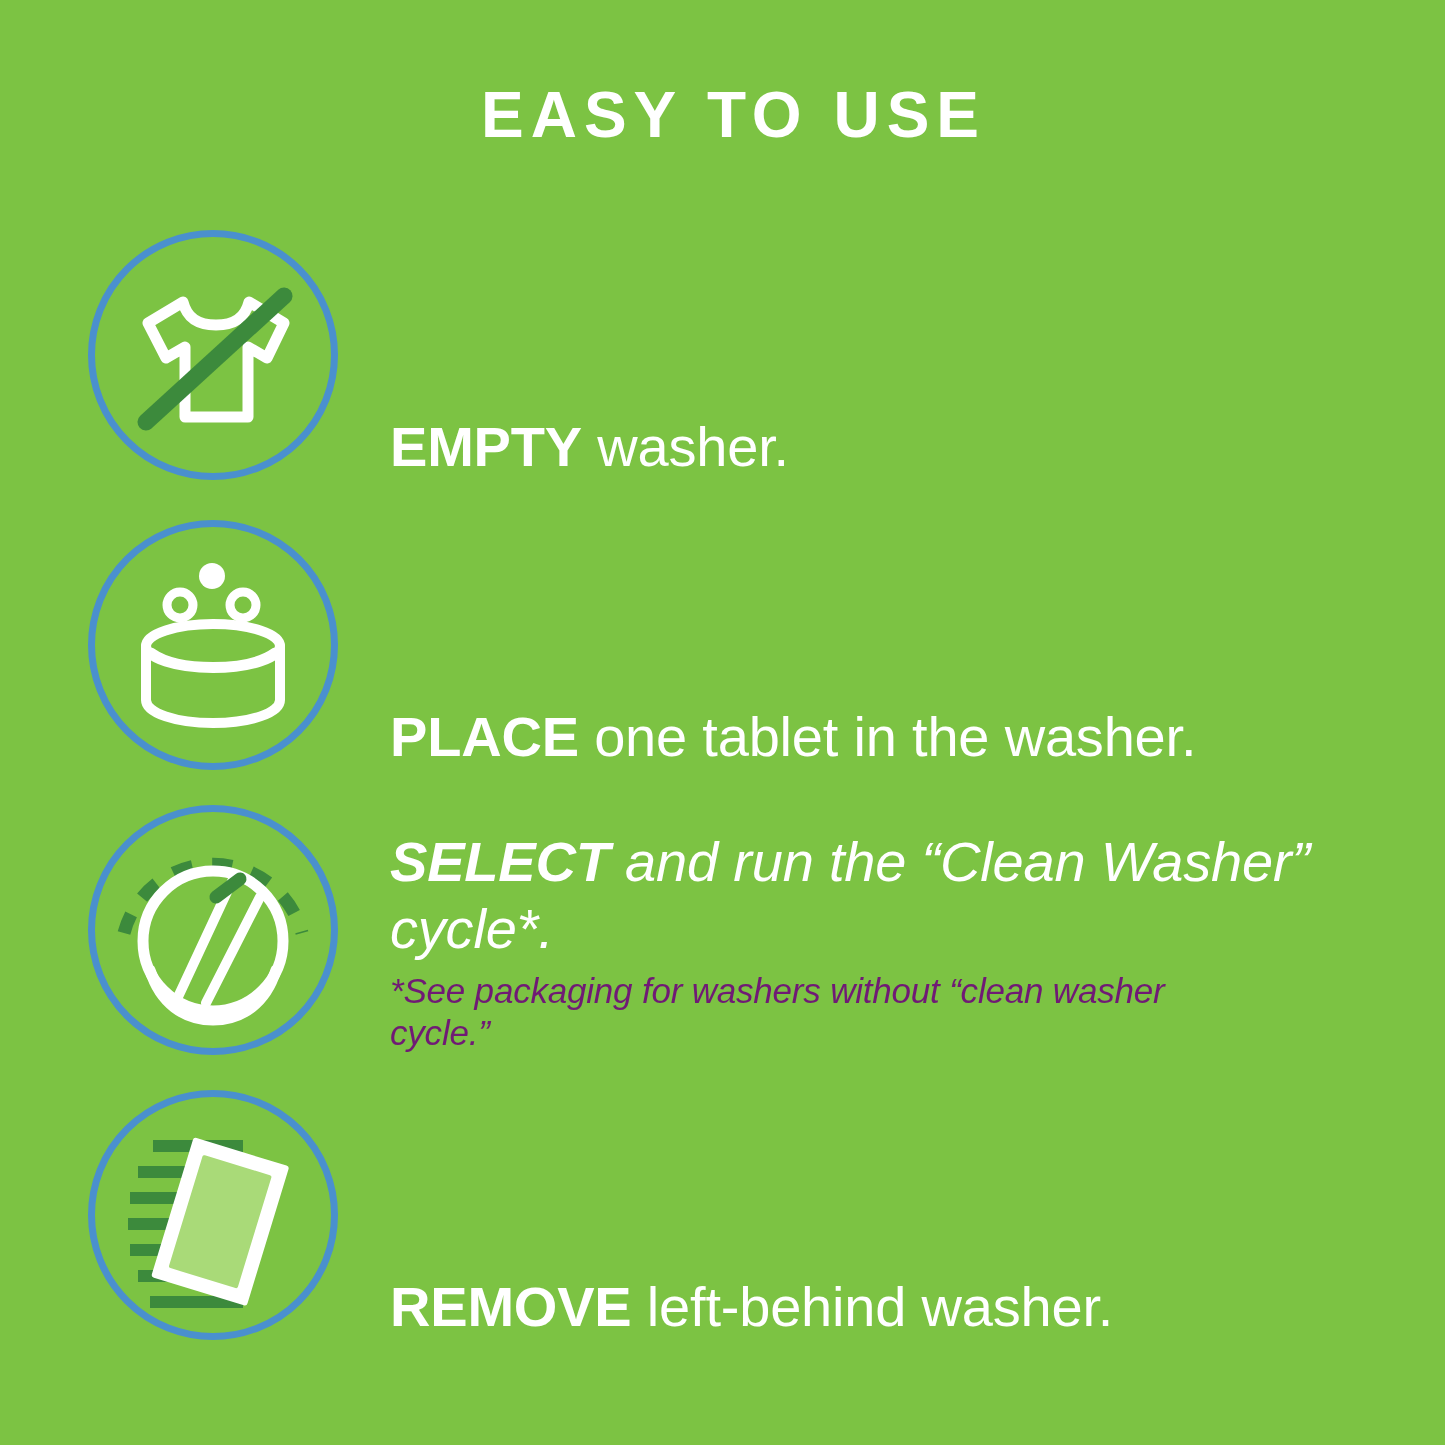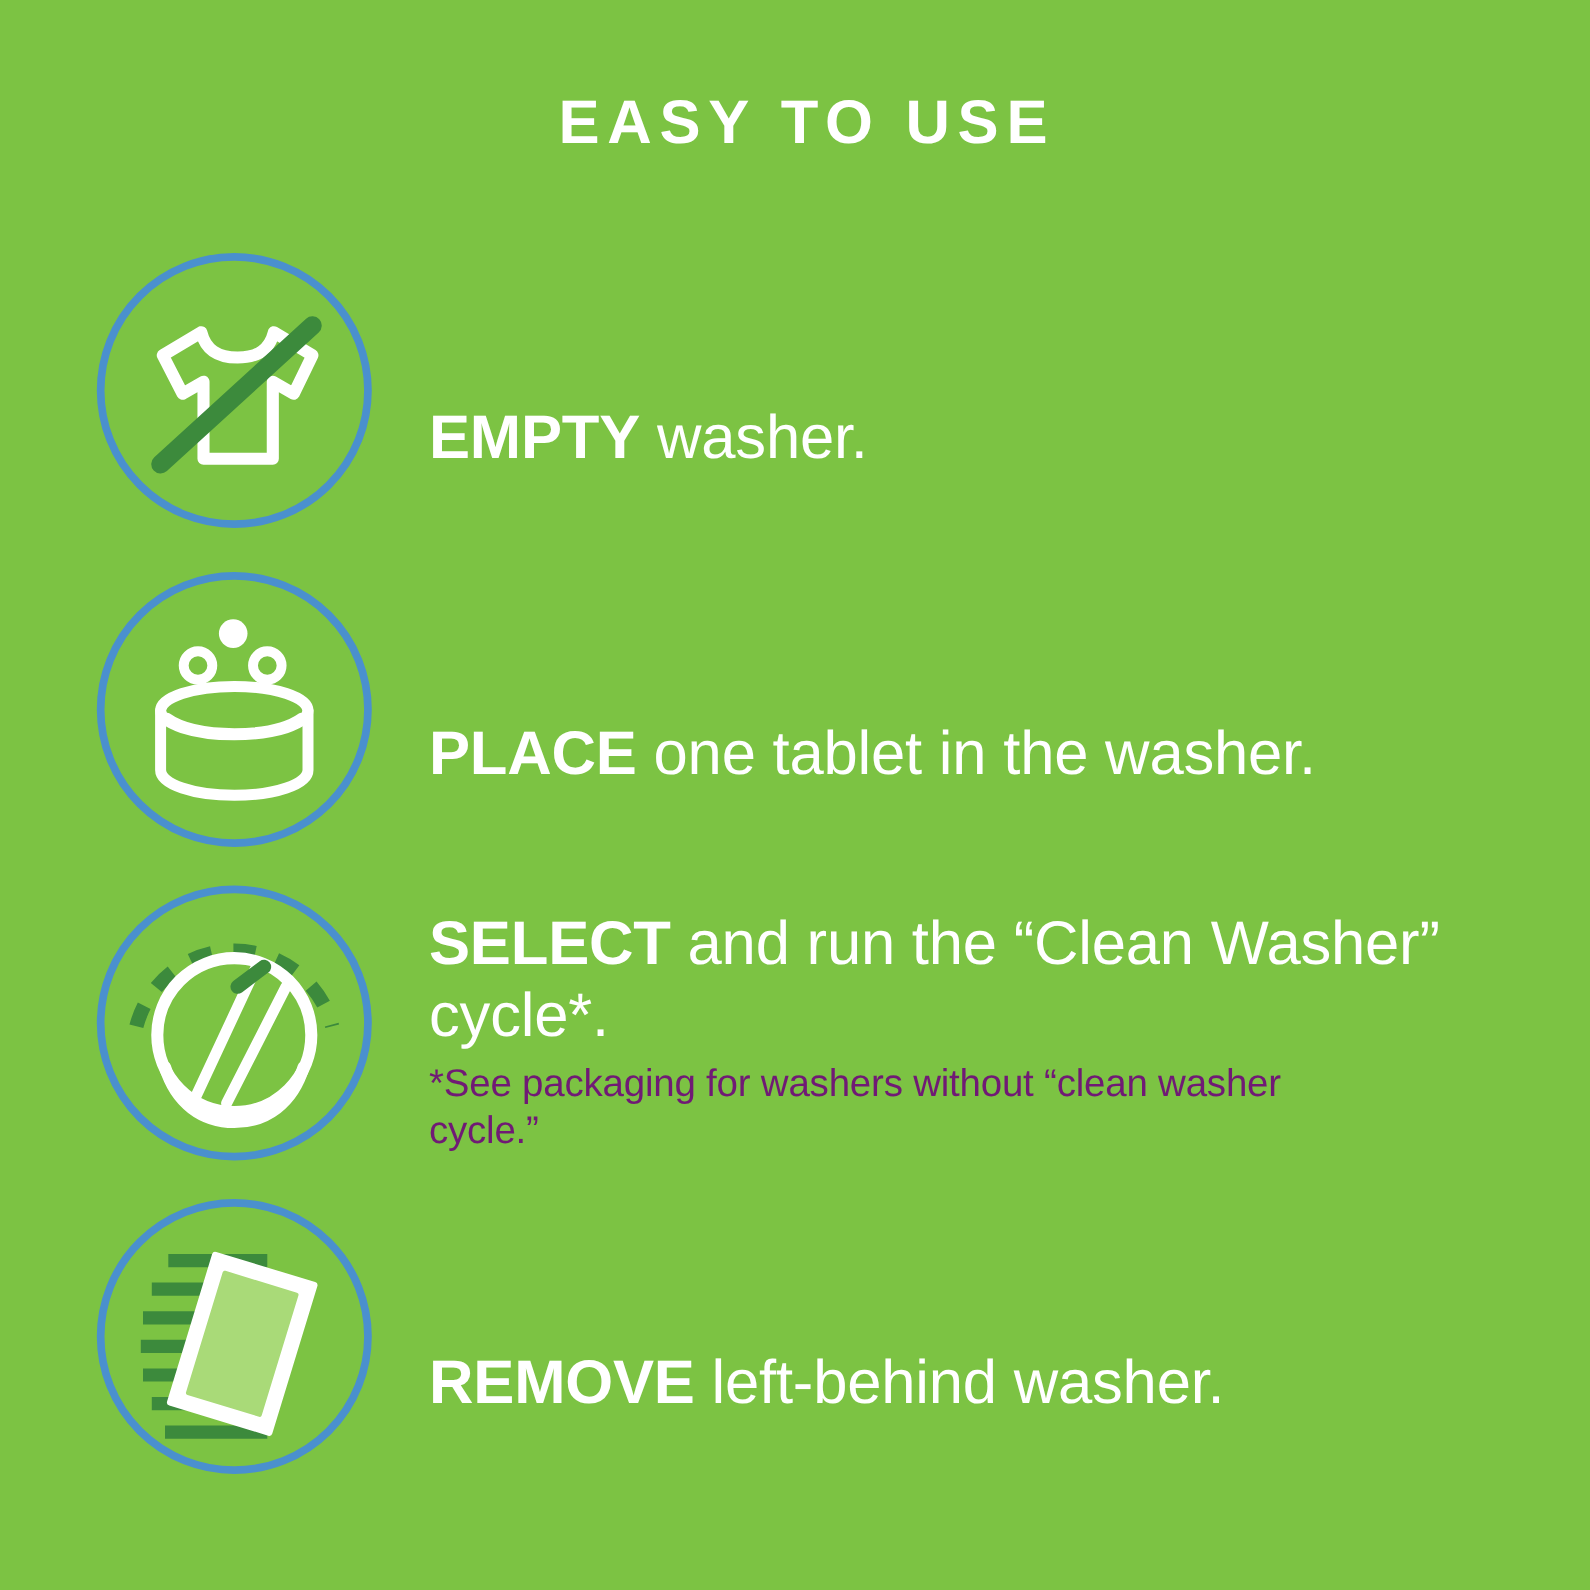--- a/index.html
+++ b/index.html
@@ -20,35 +20,35 @@
   }
 
   
   #title {
     position: absolute;
     left: 0;
     top: 82px;
     width: 1445px;
     text-align: center;
     color: #ffffff;
-    font-size: 56px;
+    font-size: 64px;
     font-weight: bold;
     letter-spacing: 7px;
     line-height: 1.05;
     white-space: nowrap;
     padding-left: 22px;
   }
 
   
   .step {
     position: absolute;
     left: 0;
     width: 1403px;
     display: flex;
-    align-items: center;
+    align-items: flex-end;
   }
   #step-1 { top: 230px; }
   #step-2 { top: 520px; }
   #step-3 { top: 805px; }
   #step-4 { top: 1090px; }
 
   .icon-wrap {
     position: relative;
     flex: 0 0 auto;
     width: 250px;
@@ -91,21 +91,21 @@
     font-size: 35px;
     line-height: 1.22;
     color: #701a75;
     max-width: 880px;
     letter-spacing: -0.2px;
   }
 
   
   #step-1 .step-text { padding-top: 84px; }
   #step-2 .step-text { padding-top: 80px; }
-  #step-3 .step-text { padding-top: 14px; }
+  #step-3 .step-text { padding-top: 14px; font-style: italic; }
   #step-4 .step-text { padding-top: 82px; }
 </style>
 </head>
 <body>
 
 <div id="poster">
 
   <div id="title">EASY TO USE</div>
 
   <div class="step" id="step-1">

